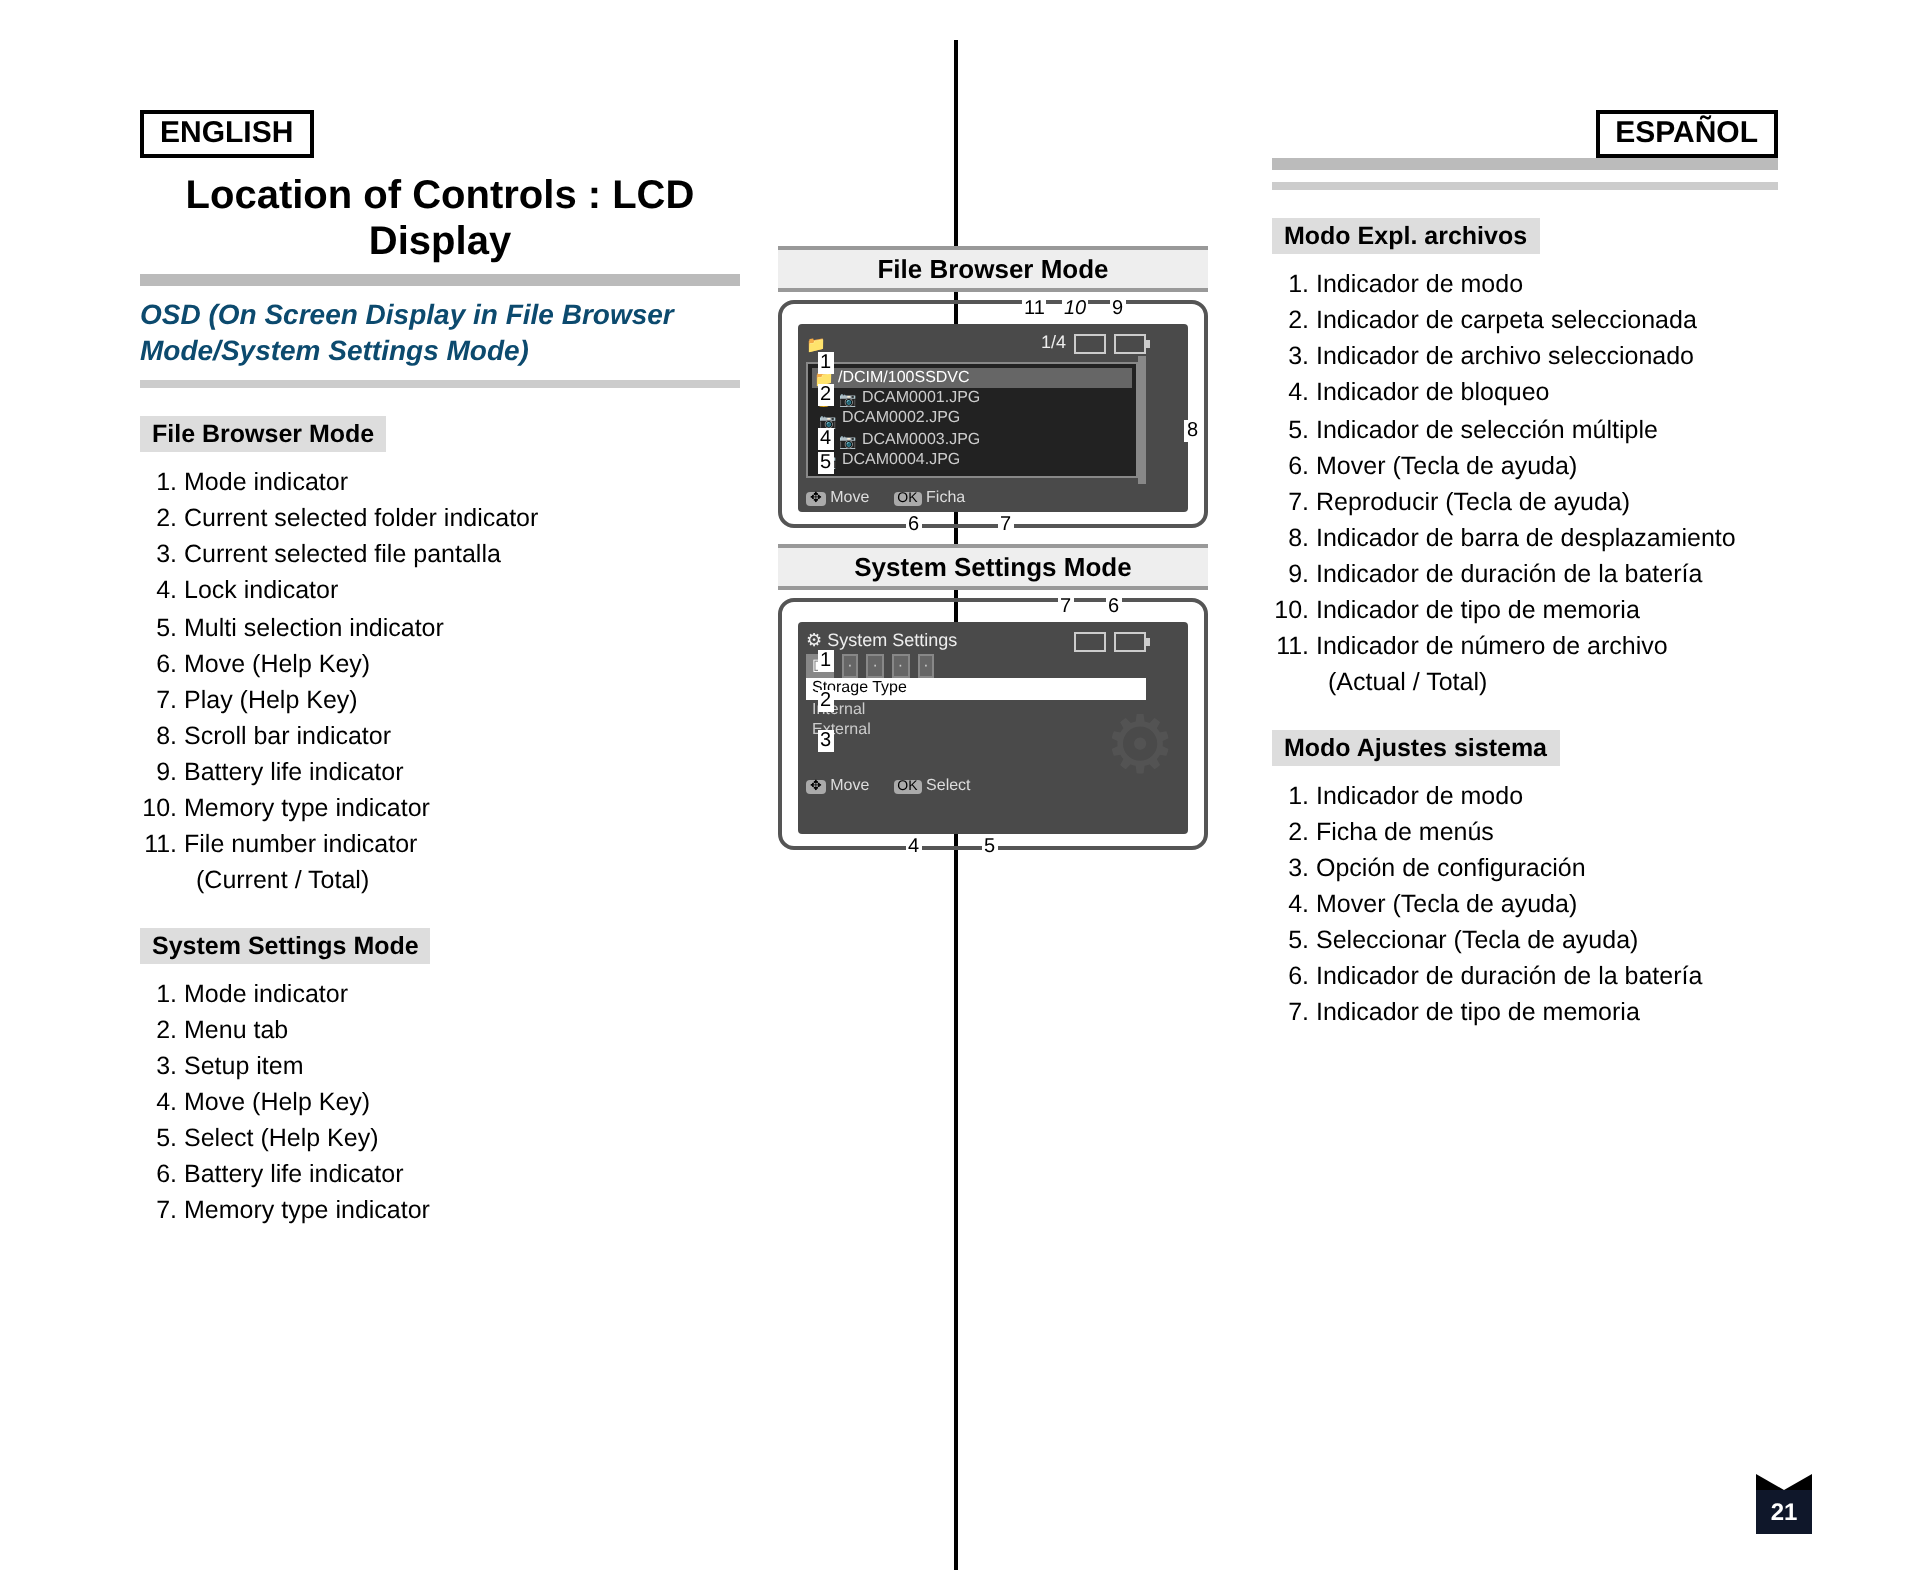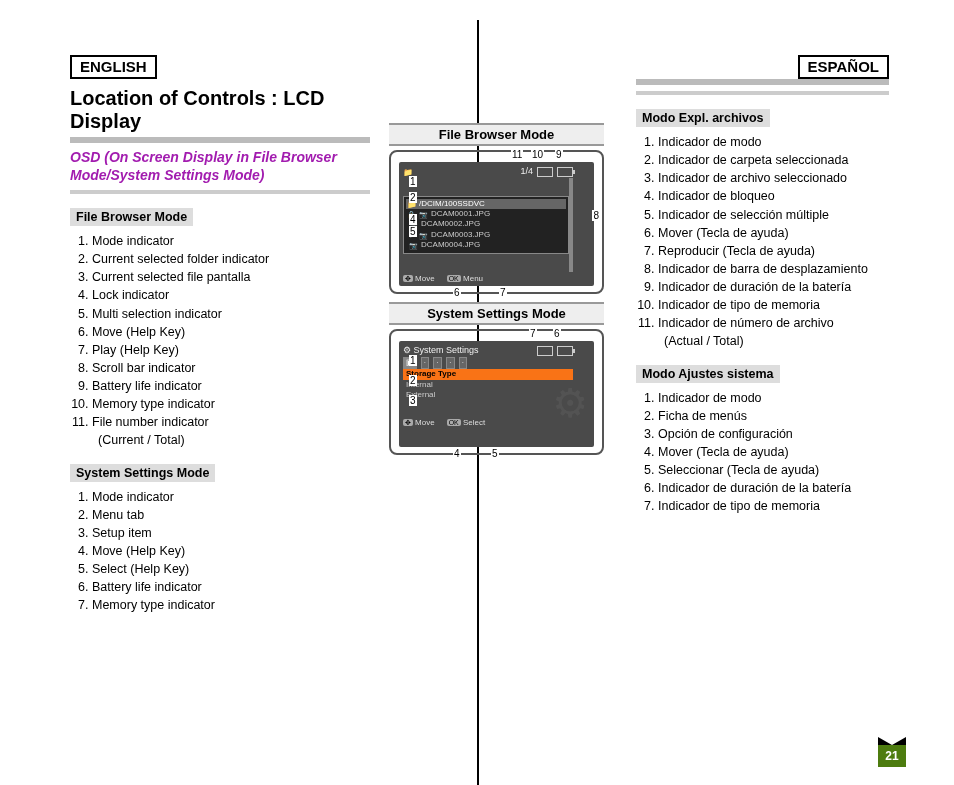--- a/index.html
+++ b/index.html
@@ -42,31 +42,32 @@
     border: 2px solid #000;
     padding: 1px 8px 2px 8px;
     font-weight: bold;
     font-size: 15px;
   }
   .lang-right { float: right; }
   .h1 {
     font-size: 20px;
     font-weight: bold;
     margin: 8px 0 4px 0;
+    text-align: center;
   }
   .thickbar {
     height: 6px;
     background: #bbb;
     margin-bottom: 6px;
   }
   .subtitle {
     font-size: 14px;
     font-style: italic;
     font-weight: bold;
-    color: #a21caf;
+    color: #0c4a6e;
     line-height: 1.25;
     margin-bottom: 6px;
   }
   .graybar {
     height: 4px;
     background: #ccc;
     margin-bottom: 10px;
   }
   .section-label {
     display: inline-block;
@@ -127,41 +128,41 @@
     vertical-align: middle;
   }
   .folder-icon::before { content: "📁"; font-size: 8px; }
   .lock::before { content: "🔒"; font-size: 7px; }
   .check::before { content: "✔"; font-size: 8px; }
   .cam::before { content: "📷"; font-size: 7px; }
   .listbox {
     background: #222;
     border: 1px solid #888;
     padding: 2px;
-    margin: 18px 0;
+    margin: 3px 0;
   }
   .listbox .lrow { display: flex; gap: 2px; align-items: center; font-size: 8px; color: #ccc; padding: 0 1px; }
   .listbox .lrow.sel { background: #666; color: #fff; }
   .helpbar { font-size: 8px; color: #ddd; margin-top: 2px; display: flex; gap: 12px; }
   .kb { background: #aaa; color: #000; border-radius: 2px; padding: 0 2px; font-size: 7px; }
   .scrollbar { width: 4px; background: #888; }
   .withscroll { display: flex; }
   .withscroll > :first-child { flex: 1; }
 
   
   .callouts { position: absolute; inset: 0; pointer-events: none; font-size: 10px; color: #000; }
   .co { position: absolute; background: #fff; padding: 0 1px; }
   
   .co-tl1 { left: 18px; top: 24px; }
   .co-tl2 { left: 18px; top: 40px; }
   .co-tl4 { left: 18px; top: 62px; }
   .co-tl5 { left: 18px; top: 74px; }
   .co-r8 { right: 2px; top: 58px; }
   .co-t11 { top: -3px; left: 120px; }
-  .co-t10 { top: -3px; left: 140px; }
+  .co-t10 { top: -3px; left: 140px; font-style: italic; }
   .co-t9 { top: -3px; left: 164px; }
   .co-b6 { bottom: -6px; left: 62px; }
   .co-b7 { bottom: -6px; left: 108px; }
 
   
   .sco1 { left: 18px; top: 24px; }
   .sco2 { left: 18px; top: 44px; }
   .sco3 { left: 18px; top: 64px; }
   .sco4 { bottom: -6px; left: 62px; }
   .sco5 { bottom: -6px; left: 100px; }
@@ -176,21 +177,21 @@
     color: #666;
     opacity: .35;
   }
 
   .page-num {
     position: absolute;
     right: 48px;
     bottom: 18px;
     width: 28px;
     height: 22px;
-    background: #4d7c0f;
+    background: #0f172a;
     color: #fff;
     font-size: 12px;
     font-weight: bold;
     display: flex;
     align-items: center;
     justify-content: center;
   }
   .page-num::before, .page-num::after {
     content: "";
     position: absolute;
@@ -203,21 +204,21 @@
 
   
   .batt, .mem {
     display: inline-block;
     width: 14px; height: 8px;
     border: 1px solid #ccc; position: relative;
   }
   .batt::after { content: ""; position: absolute; right: -3px; top: 2px; width: 2px; height: 4px; background: #ccc; }
   .tab { background:#666; color:#ccc; padding:0 2px; font-size:8px; border:1px solid #888;}
   .tab.on { background:#888; color:#fff;}
-  .sel-item { background:#f97316; color:#000; padding:0 3px; font-size:8px;font-weight:bold;}
+  .sel-item { background:#ffffff; color:#000; padding:0 3px; font-size:8px;}
   .item { color:#ccc; padding:0 3px; font-size:8px;}
 </style>
 </head>
 <body>
 
 <div class="page">
   <div class="vrule"></div>
 
   <div class="cols">
 
@@ -293,21 +294,21 @@
               <div class="lrow">
                   <span></span>
                   <span class="cam"></span>
                   <span>DCAM0004.JPG</span>
                 </div>
             </div>
             <div class="scrollbar"></div>
           </div>
           <div class="helpbar">
             <span><span class="kb">✥</span> <span>Move</span></span>
-            <span><span class="kb">OK</span> <span>Menu</span></span>
+            <span><span class="kb">OK</span> <span>Ficha</span></span>
           </div>
         </div>
         <div class="callouts">
           <span class="co co-tl1">1</span>
           <span class="co co-tl2">2</span>
           <span class="co co-tl4">4</span>
           <span class="co co-tl5">5</span>
           <span class="co co-r8">8</span>
           <span class="co co-t11">11</span>
           <span class="co co-t10">10</span>

